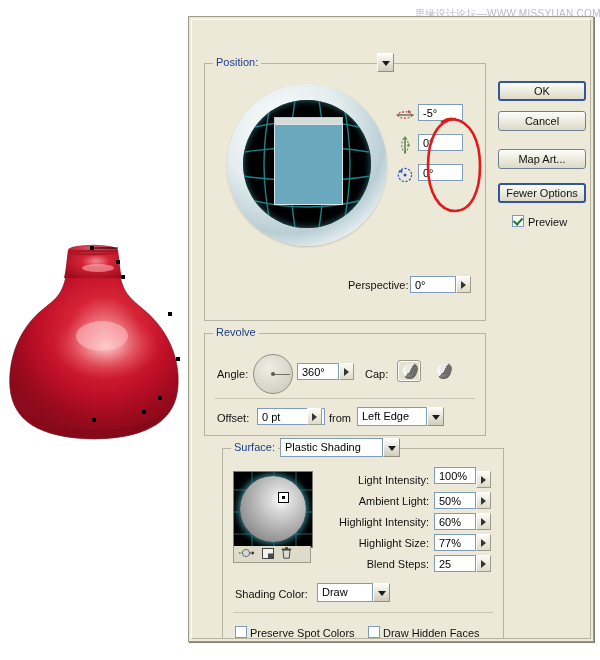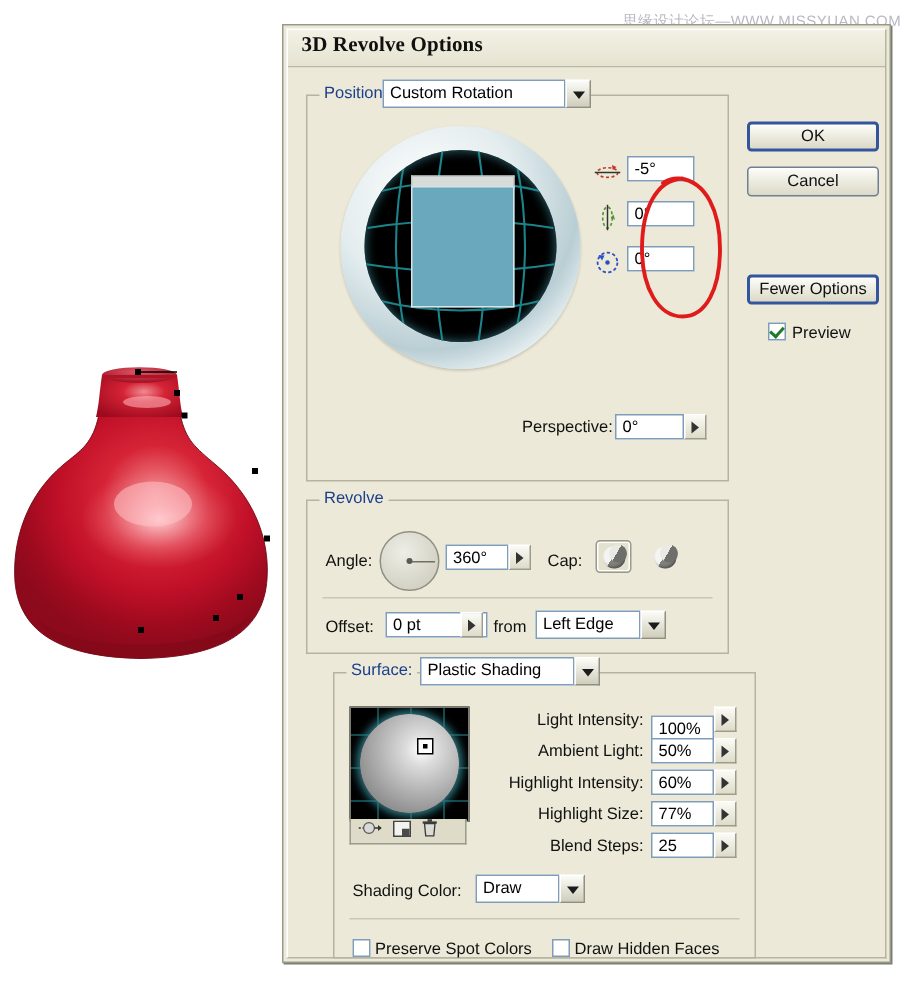--- a/index.html
+++ b/index.html
@@ -273,30 +273,26 @@
       <rect x="140" y="172" width="4" height="4"></rect>
       <rect x="90" y="180" width="4" height="4"></rect>
     </g>
     <line x1="92" y1="10" x2="116" y2="10" stroke="#000" stroke-width="1"></line>
   </svg>
 </div>
 
 <div class="dialog">
   <div class="dialog-inner">
 
-    <div class="titlebar">
-      <div class="title-text">3D Revolve Options</div>
-    </div>
 
     <div class="content">
 
       <div class="group" style="left:12px;top:18px;width:280px;height:256px;">
         <div class="group-legend">Position:</div>
 
-        <div class="combo" style="left:50px;top:-11px;width:122px;">Custom Rotation</div>
         <div class="combo-btn" style="left:172px;top:-11px;"></div>
 
         <div class="ball-wrap">
           <div class="ball-outer"></div>
           <div class="ball-inner">
             <svg width="128" height="128" viewBox="0 0 128 128">
               <g stroke="#1f8b92" stroke-width="1.4" fill="none" opacity=".95">
                 <path d="M 8 28 Q 64 14 120 28"></path>
                 <path d="M 2 52 Q 64 42 126 52"></path>
                 <path d="M 0 76 Q 64 86 128 76"></path>
@@ -410,21 +406,21 @@
           <span>
             <svg width="11" height="12" viewBox="0 0 11 12">
               <path d="M 2 3 h 7 l -0.8 8.2 h -5.4 z" fill="#dcdcd6" stroke="#3b3b3b" stroke-width=".9"></path>
               <rect x="0.8" y="1.6" width="9.4" height="1.5" fill="#3b3b3b"></rect>
               <rect x="4" y="0.2" width="3" height="1.6" fill="#3b3b3b"></rect>
             </svg>
           </span>
         </div>
 
         <div class="lbl lbl-r" style="left:96px;top:25px;width:110px;">Light Intensity:</div>
-        <div class="field" style="left:211px;top:28px;width:42px;height:17px;">100%</div>
+        <div class="field" style="left:211px;top:18px;width:42px;height:17px;">100%</div>
         <div class="stepper" style="left:253px;top:22px;"></div>
 
         <div class="lbl lbl-r" style="left:96px;top:46px;width:110px;">Ambient Light:</div>
         <div class="field" style="left:211px;top:43px;width:42px;height:17px;">50%</div>
         <div class="stepper" style="left:253px;top:43px;"></div>
 
         <div class="lbl lbl-r" style="left:76px;top:67px;width:130px;">Highlight Intensity:</div>
         <div class="field" style="left:211px;top:64px;width:42px;height:17px;">60%</div>
         <div class="stepper" style="left:253px;top:64px;"></div>
 
@@ -443,20 +439,21 @@
         <div class="sep" style="left:10px;top:163px;width:260px;"></div>
 
         <div class="cbox" style="left:12px;top:177px;"></div>
         <div class="lbl" style="left:27px;top:178px;">Preserve Spot Colors</div>
         <div class="cbox" style="left:145px;top:177px;"></div>
         <div class="lbl" style="left:160px;top:178px;">Draw Hidden Faces</div>
       </div>
 
       <div class="btn" style="left:306px;top:66px;width:88px;">Cancel</div>
       <div class="btn default" style="left:306px;top:36px;width:88px;">OK</div>
+      <div class="btn" style="left:306px;top:104px;width:88px;">Map Art...</div>
       <div class="btn default" style="left:306px;top:138px;width:88px;">Fewer Options</div>
 
       <div class="cbox checked" style="left:320px;top:170px;"></div>
       <div class="lbl" style="left:336px;top:171px;">Preview</div>
 
     </div>
   </div>
 </div>
 
 <div class="annot">

